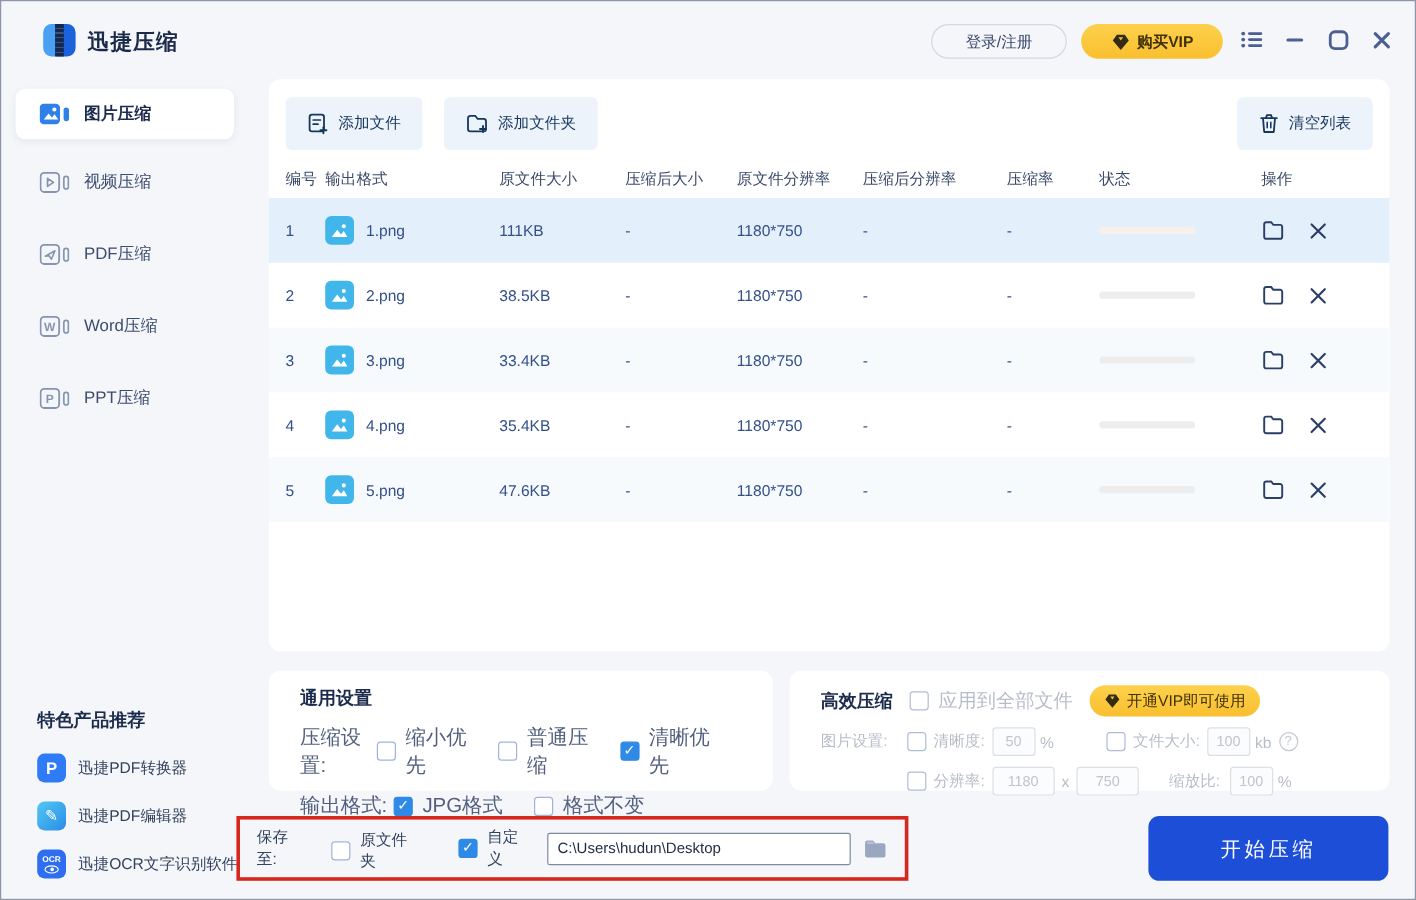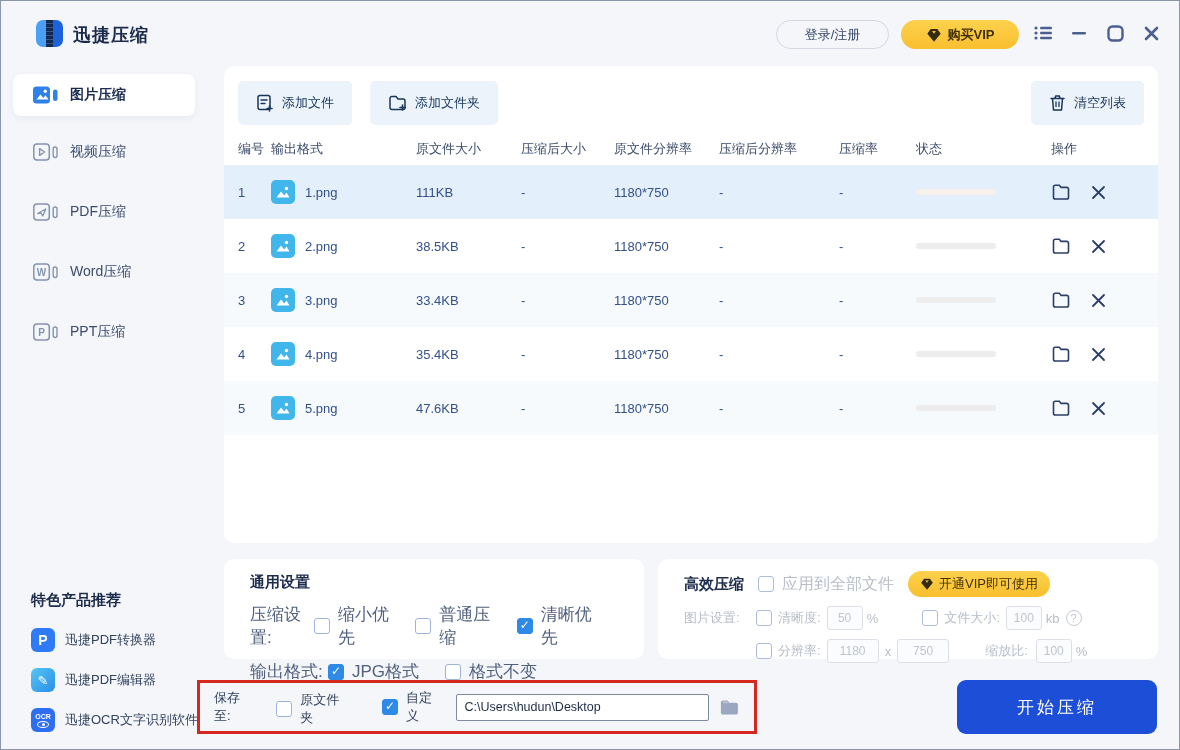--- a/index.html
+++ b/index.html
@@ -460,21 +460,21 @@
       <span class="dis gap4">kb</span>
       <span class="qmark">?</span>
     </div>
     <div class="eff-grid2">
       <span style="width:72px"></span>
       <div class="cb dis-box"></div>
       <span class="dis gap6">分辨率:</span>
       <input class="num-input wide" disabled="" value="1180" style="">
       <span class="dis gap6">x</span>
       <input class="num-input wide" disabled="" value="750" style="">
-      <span class="dis" style="margin-left:36px">缩放比:</span>
+      <span class="dis" style="margin-left:25px">缩放比:</span>
       <input class="num-input" style="margin-left: 8px;" disabled="" value="100">
       <span class="dis gap4">%</span>
     </div>
   </div>
 
   <div class="save-annotation">
     <span>保存至:</span>
     <div class="opt" style="margin:4px 8px 0 12px">
       <div class="cb"></div>
       <span>原文件夹</span>

